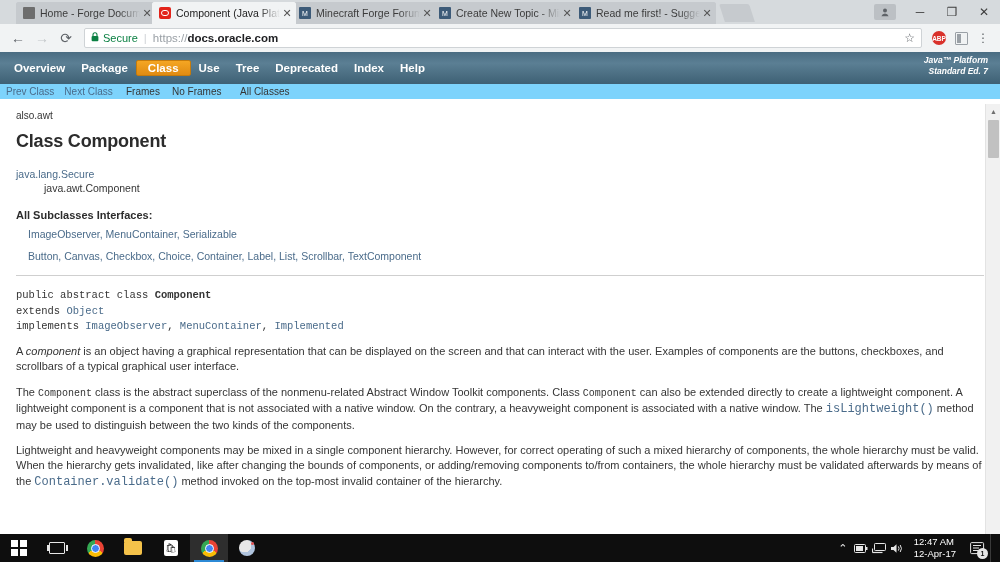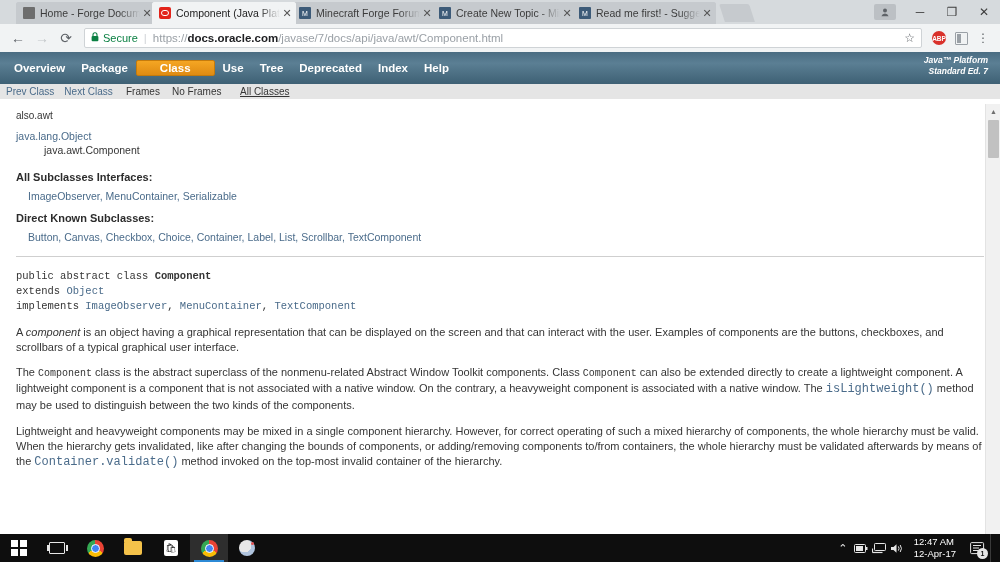--- a/index.html
+++ b/index.html
@@ -79,30 +79,30 @@
 
   .topnav {
     height:32px;
     background: linear-gradient(to bottom, #4a6c82 0%, #5b7f94 35%, #3e6074 100%);
     display:flex; align-items:center; padding-left:6px;
     position:relative;
   }
   .topnav a { color:#ffffff; font-size:11.5px; font-weight:bold; text-decoration:none;
               padding:3px 8px; }
   .topnav a.current { background: linear-gradient(to bottom,#f5a623,#e08b12);
-                      border:1px solid #c57b0c; border-radius:2px; color:#fff; padding:1px 23px; }
+                      border:1px solid #c57b0c; border-radius:2px; color:#fff; padding:1px 11px; }
   .brand { position:absolute; right:12px; top:3px; text-align:right;
            color:#ffffff; font-style:italic; font-weight:bold; font-size:8.5px; line-height:11px; }
 
-  .subnav { background:#e5e5e5; font-size:10px; color:#353535; }
+  .subnav { background:#7dd3fc; font-size:10px; color:#353535; }
   .subnav-row { height:15px; display:flex; align-items:center; padding-left:6px; }
   .subnav-row .cell { margin-right:10px; white-space:nowrap; }
   .subnav a { color:#4a6b8a; text-decoration:none; }
   .pos-frames { position:absolute; left:126px; }
-  .pos-allc  { position:absolute; left:240px;text-decoration:underline; }
+  .pos-allc  { position:absolute; left:240px; }
   .pos-detail{ position:absolute; left:170px; }
   .subnav-row2 { position:relative; border-top:1px solid #cfd6dd; }
 
   .content { padding:10px 16px 0 16px; font-size:11px; color:#353535; line-height:1.35; }
   .pkgline { font-size:10px; color:#353535; margin-bottom:6px; }
   h2.classtitle { font-size:18px; margin:2px 0 14px 0; color:#2c2c2c; font-weight:bold;
                   letter-spacing:-0.2px; }
   .inherit { font-size:10.5px; margin-bottom:12px; line-height:1.4; }
   .inherit a { color:#4a6b8a; text-decoration:none; }
   .inherit .lvl2 { padding-left:28px; color:#353535; }
@@ -233,21 +233,20 @@
         <span class="lock">
           <svg width="8" height="10" viewBox="0 0 8 10">
               <path d="M2 4V2.8a2 2 0 0 1 4 0V4" fill="none" stroke="#0b8043" stroke-width="1.1"></path>
               <rect x="0.6" y="4" width="6.8" height="5.2" rx="1" fill="#0b8043"></rect>
             </svg>
         </span>
         <span class="secure-label">Secure</span>
         <span class="omni-sep">|</span>
         <span class="url-scheme">https://</span>
           <span class="url-host">docs.oracle.com</span>
-          <span class="url-path">/javase/7/docs/api/java/awt/Component.html</span>
         <span style="flex:1"></span>
         <span style="color:#5f6368;font-size:12px;">☆</span>
       </div>
       <span class="tb-icon">
         <span class="abp">ABP</span>
       </span>
       <span class="tb-icon">
           <span class="extbox"></span>
         </span>
       <span class="tb-icon">⋮</span>
@@ -275,41 +274,41 @@
           <a href="#" class="cell">Prev Class</a>
           <a href="#" class="cell">Next Class</a>
           <span class="cell pos-frames"><a href="#" style="color:#353535;">Frames</a></span>
           <span class="cell" style="position:absolute;left:172px;color:#353535;">No Frames</span>
           <span class="cell pos-allc" style="color:#353535;">All Classes</span>
         </div>
       </div>
 
       <div class="content">
         <div class="pkgline">also.awt</div>
+        <h2 class="classtitle">Class Component</h2>
 
         <div class="inherit">
-          <div><a href="#">java.lang.Object</a></div>
+          <div><a href="#">java.lang.Secure</a></div>
           <div class="lvl2">java.awt.Component</div>
         </div>
 
         <div class="sechead">All Subclasses Interfaces:</div>
         <div class="seclist">
           <a href="#">ImageObserver, MenuContainer, Serializable</a>
         </div>
 
-        <div class="sechead">Direct Known Subclasses:</div>
         <div class="seclist">
           <a href="#">Button, Canvas, Checkbox, Choice, Container, Label, List, Scrollbar, TextComponent</a>
         </div>
 
         <hr class="rule">
 
         <pre class="decl"><span>public abstract class </span><b>Component</b>
 <span>extends </span><a href="#">Object</a>
-<span>implements </span><a href="#">ImageObserver</a>, <a href="#">MenuContainer</a>, <a href="#">TextComponent</a></pre>
+<span>implements </span><a href="#">ImageObserver</a>, <a href="#">MenuContainer</a>, <a href="#">Implemented</a></pre>
 
         <p class="body"><span>A </span><i>component</i><span> is an object having a graphical representation that can be displayed on the screen and that can interact with the user. Examples of components are the buttons, checkboxes, and scrollbars of a typical graphical user interface.</span></p>
 
         <p class="body"><span>The </span><code>Component</code><span> class is the abstract superclass of the nonmenu-related Abstract Window Toolkit components. Class </span><code>Component</code><span> can also be extended directly to create a lightweight component. A lightweight component is a component that is not associated with a native window. On the contrary, a heavyweight component is associated with a native window. The </span><a href="#" class="mono-link">isLightweight()</a><span> method may be used to distinguish between the two kinds of the components.</span></p>
 
         <p class="body"><span>Lightweight and heavyweight components may be mixed in a single component hierarchy. However, for correct operating of such a mixed hierarchy of components, the whole hierarchy must be valid. When the hierarchy gets invalidated, like after changing the bounds of components, or adding/removing components to/from containers, the whole hierarchy must be validated afterwards by means of the </span><a href="#" class="mono-link">Container.validate()</a><span> method invoked on the top-most invalid container of the hierarchy.</span></p>
 
       </div>
 
       <div class="scrollbar">

